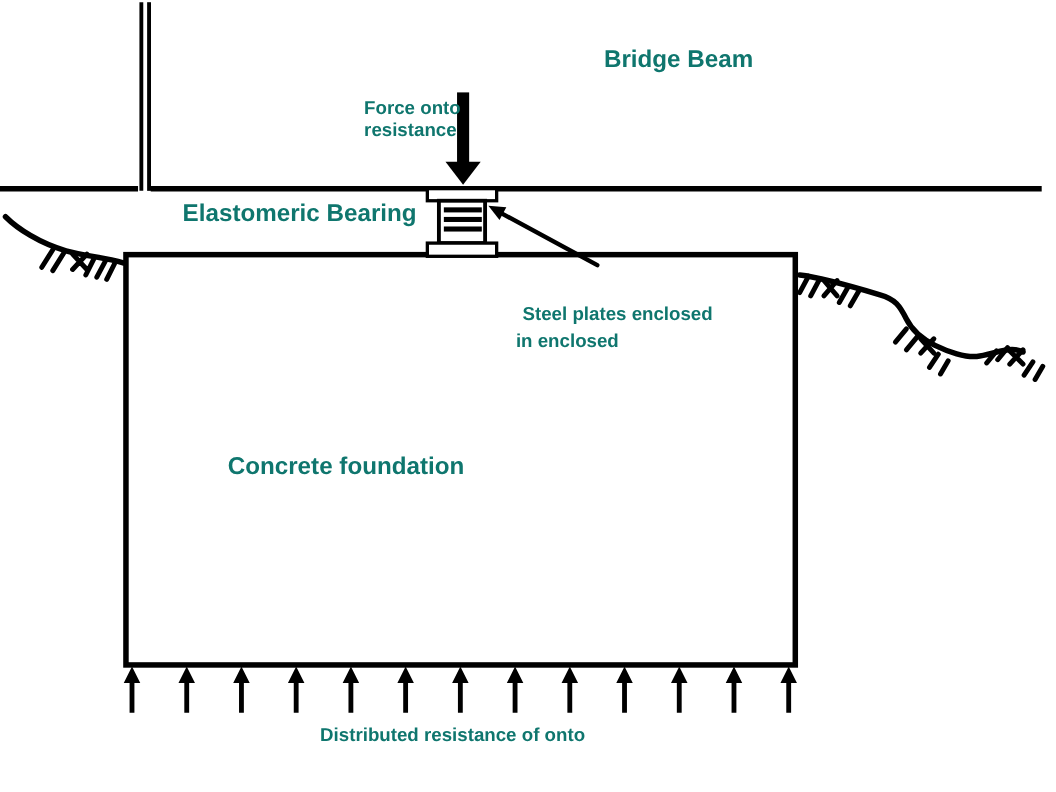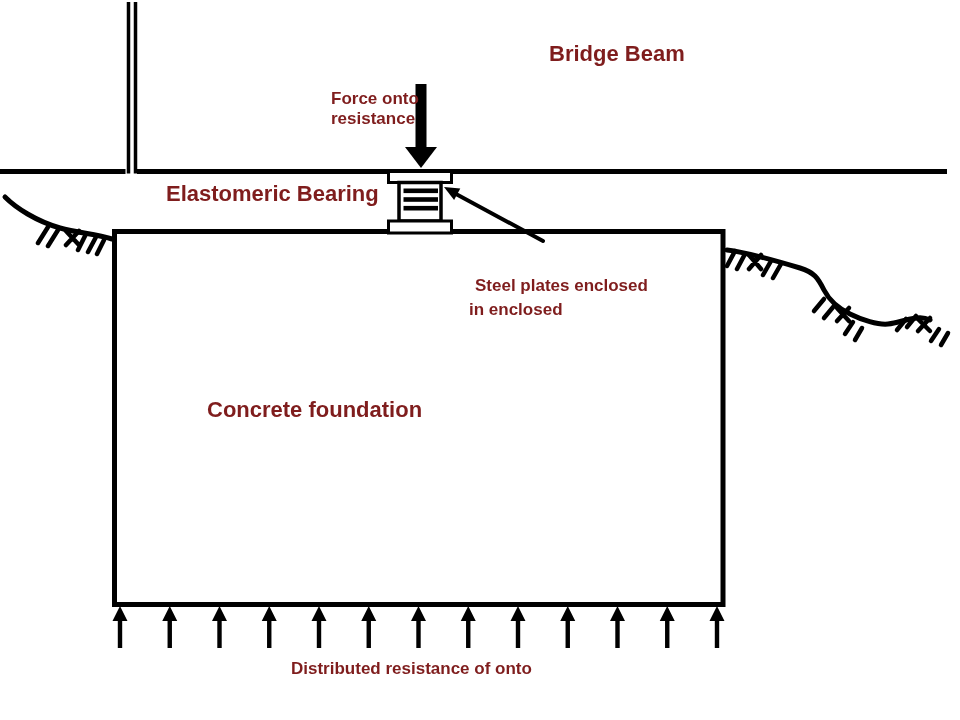--- a/index.html
+++ b/index.html
@@ -8,29 +8,29 @@
     width:960px;height:720px;
     background:#ffffff;
     overflow:hidden;
     font-family:"Liberation Sans", sans-serif;
   }
   #drawing{position:absolute;left:0;top:0;width:960px;height:720px;}
   .label{
     position:absolute;
     white-space:nowrap;
     font-weight:bold;
-    color:#7f1d1d;
+    color:#0f766e;
     line-height:1.15;
   }
   .lbl-bridge-beam   {left:549px;top:41px;font-size:22px;}
   .lbl-force         {left:312px;top:89px;font-size:17px;line-height:20px;margin-left:19px;}
   .lbl-elastomeric   {left:166px;top:181px;font-size:22px;}
   .lbl-steel         {left:469px;top:274px;font-size:17px;line-height:24px;}
   .lbl-steel .indent {padding-left:6px;}
-  .lbl-concrete      {left:207px;top:397px;font-size:22px;}
+  .lbl-concrete      {left:207px;top:411px;font-size:22px;}
   .lbl-distributed   {left:291px;top:659px;font-size:17px;}
   .line1,.line2{display:block;}
 </style>
 </head>
 <body>
 
 <div id="canvas">
 
   <svg id="drawing" viewBox="0 0 960 720" xmlns="http://www.w3.org/2000/svg">
 

